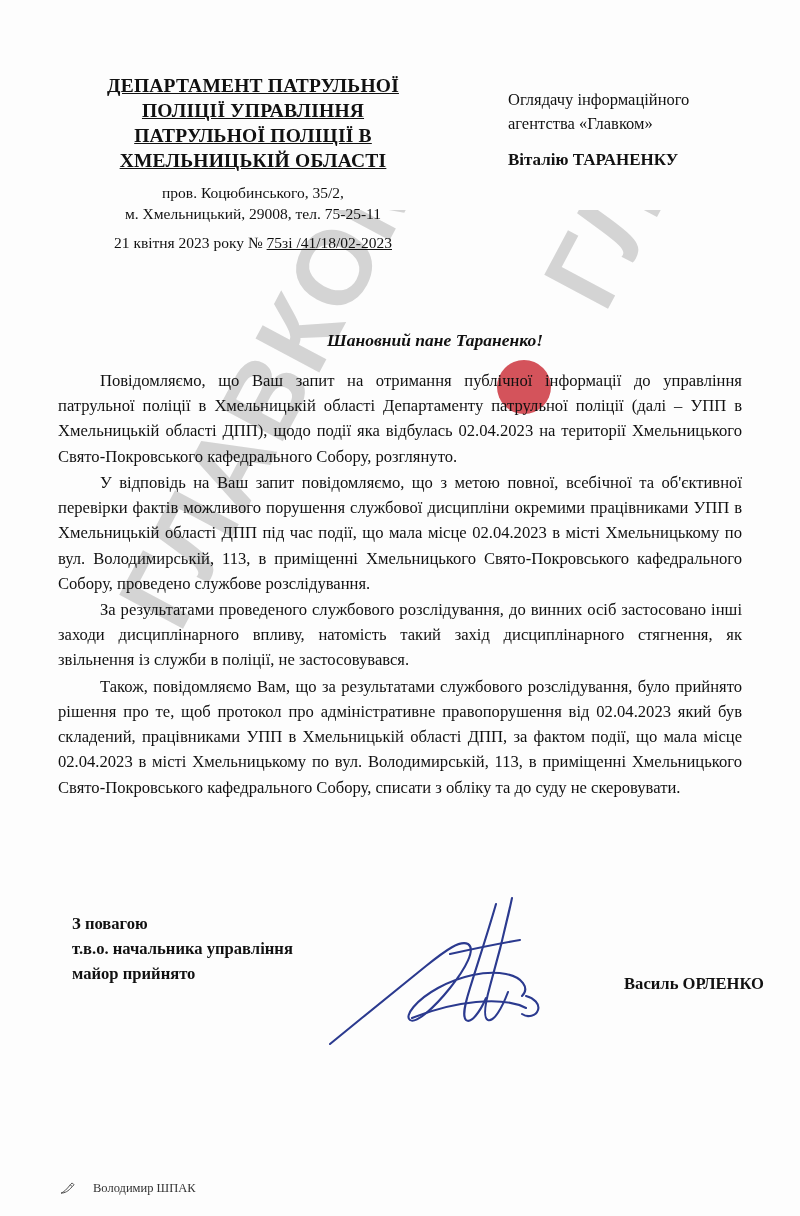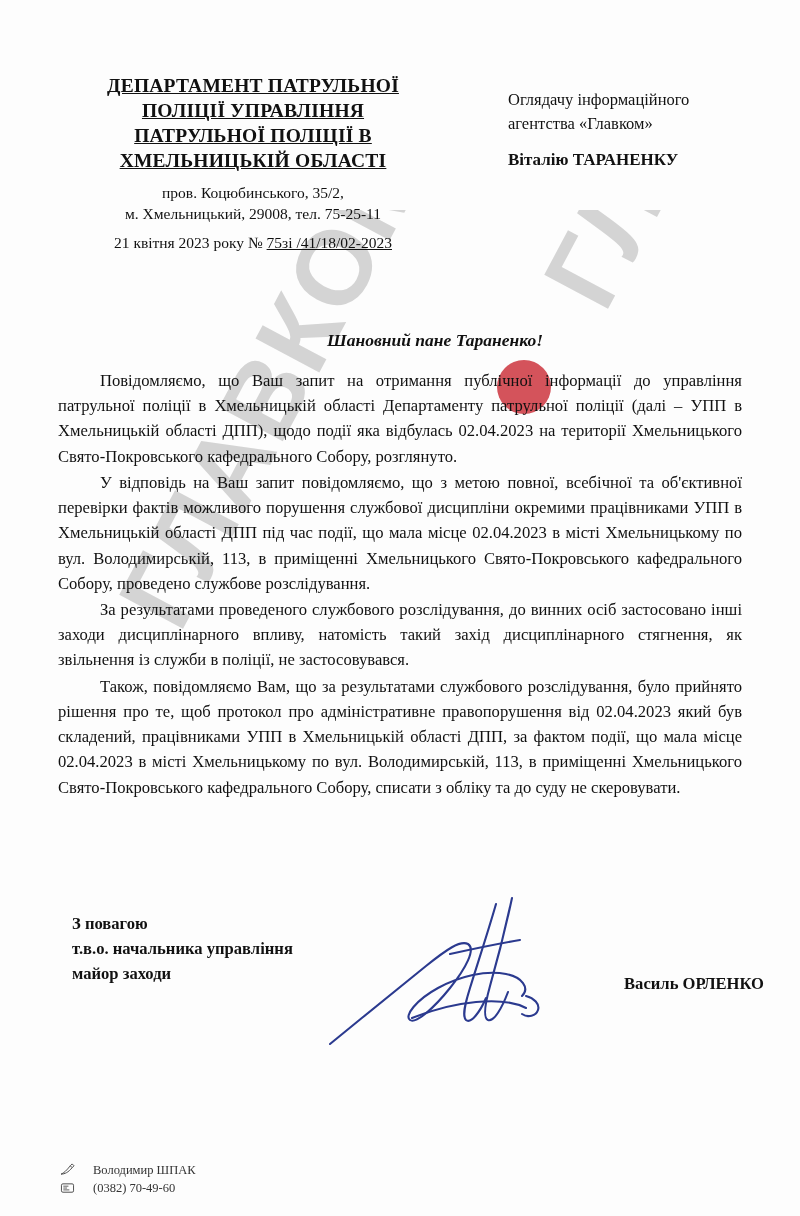--- a/index.html
+++ b/index.html
@@ -236,21 +236,21 @@
     <p class="para">Повідомляємо, що Ваш запит на отримання публічної інформації до управління патрульної поліції в Хмельницькій області Департаменту патрульної поліції (далі – УПП в Хмельницькій області ДПП), щодо події яка відбулась 02.04.2023 на території Хмельницького Свято-Покровського кафедрального Собору, розглянуто.</p>
     <p class="para">У відповідь на Ваш запит повідомляємо, що з метою повної, всебічної та об'єктивної перевірки фактів можливого порушення службової дисципліни окремими працівниками УПП в Хмельницькій області ДПП під час події, що мала місце 02.04.2023 в місті Хмельницькому по вул. Володимирській, 113, в приміщенні Хмельницького Свято-Покровського кафедрального Собору, проведено службове розслідування.</p>
     <p class="para">За результатами проведеного службового розслідування, до винних осіб застосовано інші заходи дисциплінарного впливу, натомість такий захід дисциплінарного стягнення, як звільнення із служби в поліції, не застосовувався.</p>
     <p class="para">Також, повідомляємо Вам, що за результатами службового розслідування, було прийнято рішення про те, щоб протокол про адміністративне правопорушення від 02.04.2023 який був складений, працівниками УПП в Хмельницькій області ДПП, за фактом події, що мала місце 02.04.2023 в місті Хмельницькому по вул. Володимирській, 113, в приміщенні Хмельницького Свято-Покровського кафедрального Собору, списати з обліку та до суду не скеровувати.</p>
   </div>
 
   <div class="signature">
     <div class="sig-left">
       <div>З повагою</div>
       <div>т.в.о. начальника управління</div>
-      <div>майор заходи</div>
+      <div>майор прийнято</div>
     </div>
 
     <svg class="sig-scribble" viewBox="0 0 300 160" xmlns="http://www.w3.org/2000/svg">
       <g fill="none" stroke="#2b3a8f" stroke-width="2.1" stroke-linecap="round" stroke-linejoin="round">
         <path d="M196 12 C188 40, 178 70, 170 96 C165 112, 162 124, 166 128 C171 132, 180 120, 186 106"></path>
         <path d="M212 6 C206 34, 198 66, 190 94 C185 112, 183 126, 188 128 C194 130, 202 116, 208 100"></path>
         <path d="M150 62 C168 58, 196 52, 220 48"></path>
         <path d="M30 152 C62 126, 96 98, 126 74 C146 58, 160 48, 168 52 C176 57, 166 76, 150 96 C134 116, 116 132, 110 128 C104 124, 116 108, 138 96 C160 84, 186 78, 206 82 C222 85, 230 96, 222 104"></path>
         <path d="M112 126 C132 118, 154 112, 176 110 C196 108, 214 110, 226 116"></path>
         <path d="M226 104 C234 106, 240 112, 238 118 C236 124, 228 126, 222 122"></path>
@@ -263,24 +263,15 @@
   <div class="footer">
     <div class="footer-row">
       <span class="footer-ico">
         <svg viewBox="0 0 16 14" width="15" height="13" xmlns="http://www.w3.org/2000/svg">
           <path d="M1 12 C4 11, 7 8, 11 3 L13 5 C9 10, 5 12, 1 12 Z" fill="none" stroke="#444" stroke-width="1"></path>
           <path d="M11 3 L13 1 L15 3 L13 5" fill="none" stroke="#444" stroke-width="1"></path>
         </svg>
       </span>
       <span>Володимир ШПАК</span>
     </div>
-    <div class="footer-row">
-      <span class="footer-ico">
-        <svg viewBox="0 0 16 14" width="15" height="13" xmlns="http://www.w3.org/2000/svg">
-          <rect x="1.5" y="2" width="13" height="9" rx="1.5" fill="none" stroke="#444" stroke-width="1"></rect>
-          <path d="M3.5 4.5 H9 M3.5 6.5 H7.5 M3.5 8.5 H10" stroke="#444" stroke-width="0.9"></path>
-        </svg>
-      </span>
-      <span>(0382) 70-49-60</span>
-    </div>
   </div>
 
 </div>
 
 </body></html>

